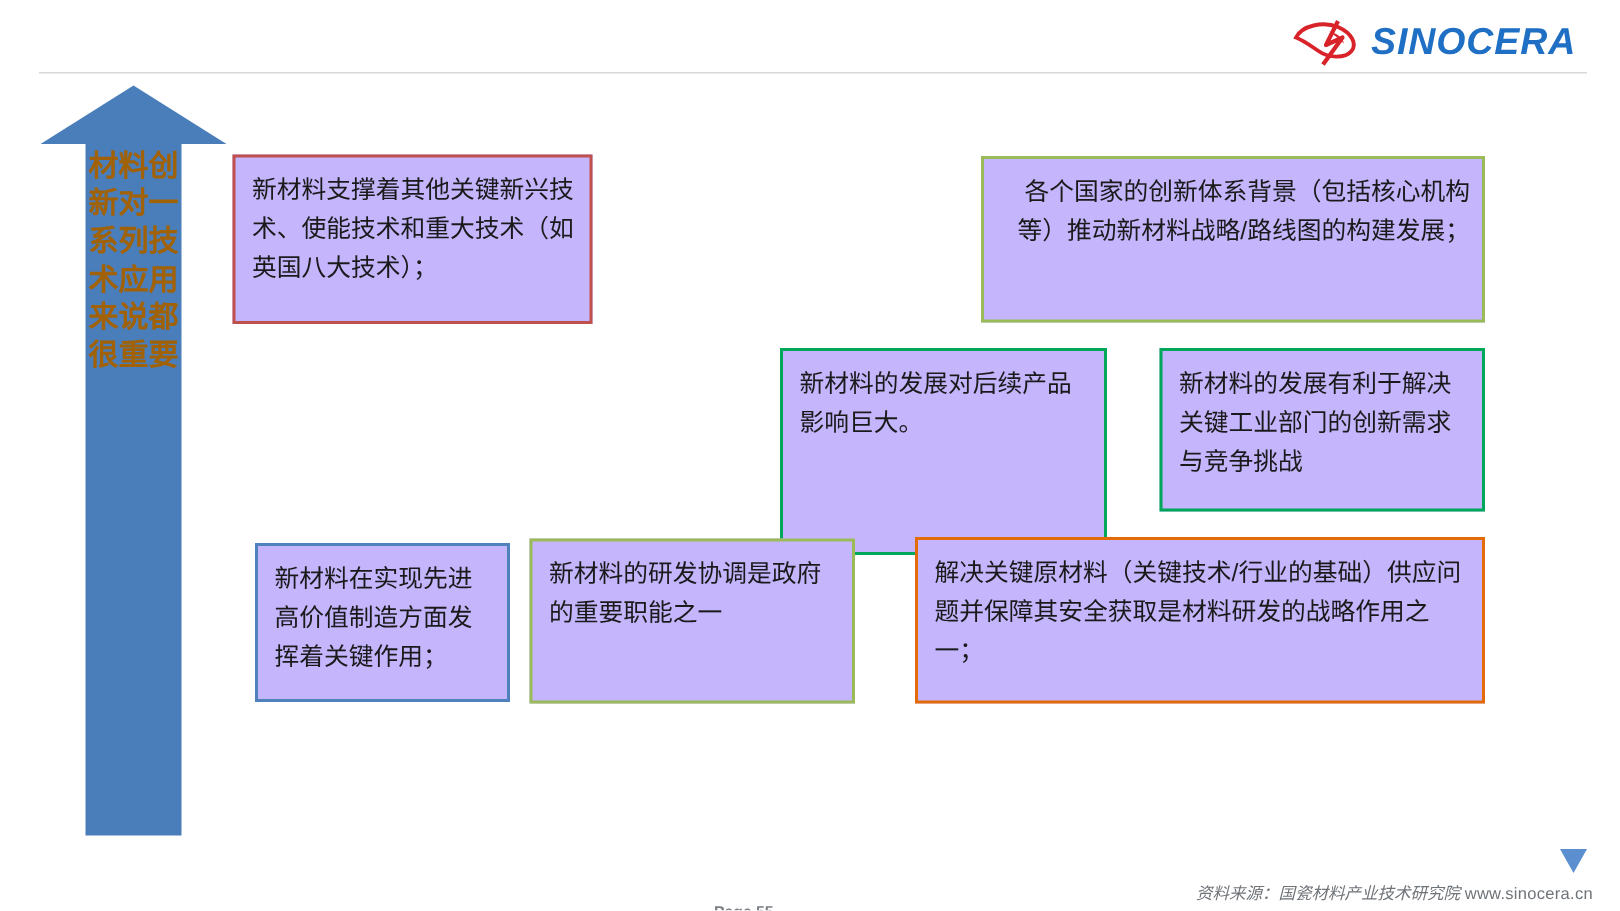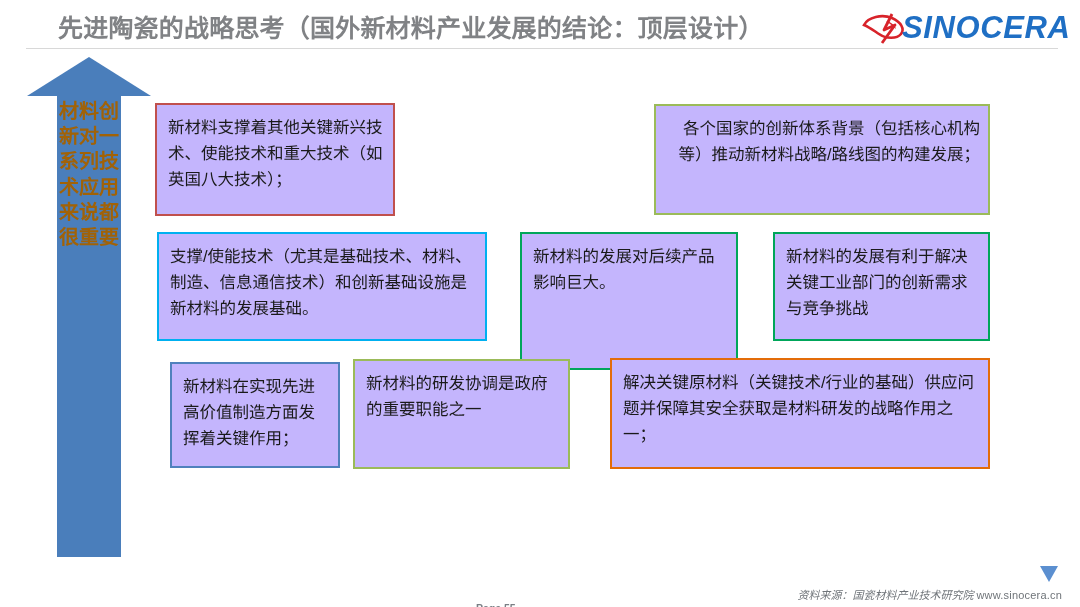--- a/index.html
+++ b/index.html
@@ -50,23 +50,23 @@
   }
   #logo-mark {
     position: absolute;
     left: 0;
     top: 2px;
     width: 46px;
     height: 32px;
   }
   #logo-text {
     position: absolute;
-    left: 40px;
+    left: 52px;
     top: 3px;
-    font-size: 31px;
+    font-size: 25px;
     font-weight: bold;
     font-style: italic;
     color: #1f6fc4;
     letter-spacing: 0.6px;
     line-height: 30px;
   }
 
   
   #left-arrow {
     position: absolute;
@@ -181,21 +181,20 @@
     top: 566px;
     width: 18px;
     height: 16px;
   }
 </style>
 </head>
 <body>
 
 <div id="slide">
 
-  <div id="slide-title" style="color: rgb(128, 130, 133);">先进陶瓷的战略思考（国外新材料产业发展的结论：顶层设计）</div>
 
   <div id="header-rule"></div>
 
   <div id="logo">
     <svg id="logo-mark" viewBox="0 0 46 32">
       <path d="M2 13 C6 5, 20 2, 30 6 C39 10, 43 17, 39 22 C35 27, 24 27, 17 22 C11 18, 7 15, 2 13 Z" fill="none" stroke="#d8232a" stroke-width="2.6"></path>
       <path d="M30 2 L22 18 L33 13 L20 31" fill="none" stroke="#d8232a" stroke-width="2.8" stroke-linejoin="round"></path>
       <path d="M24 9 C29 10, 33 13, 34 17 C31 14, 27 11, 24 9 Z" fill="#d8232a"></path>
     </svg>
     <div id="logo-text" style="color: rgb(31, 111, 196);">SINOCERA</div>
@@ -206,23 +205,20 @@
     <div id="left-arrow-shaft" style="background: rgb(74, 126, 187);"></div>
     <div id="left-arrow-label">材料创新对一系列技术应用来说都很重要</div>
   </div>
 
   <div class="fact-box" style="left: 155px; top: 103px; width: 240px; height: 113px; border-color: rgb(192, 80, 77);">
     <span class="fact-text">新材料支撑着其他关键新兴技术、使能技术和重大技术（如英国八大技术）；</span>
   </div>
   <div class="fact-box" style="left: 654px; top: 104px; width: 336px; height: 111px; border-color: rgb(155, 187, 89); text-align: right;">
     <span class="fact-text">各个国家的创新体系背景（包括核心机构等）推动新材料战略/路线图的构建发展；</span>
   </div>
-  <div class="fact-box" style="left: 157px; top: 232px; width: 330px; height: 109px; border-color: rgb(0, 176, 240);">
-    <span class="fact-text">支撑/使能技术（尤其是基础技术、材料、制造、信息通信技术）和创新基础设施是新材料的发展基础。</span>
-  </div>
   <div class="fact-box" style="left: 520px; top: 232px; width: 218px; height: 138px; border-color: rgb(0, 166, 90);">
     <span class="fact-text">新材料的发展对后续产品影响巨大。</span>
   </div>
   <div class="fact-box" style="left: 773px; top: 232px; width: 217px; height: 109px; border-color: rgb(0, 166, 90);">
     <span class="fact-text">新材料的发展有利于解决关键工业部门的创新需求与竞争挑战</span>
   </div>
   <div class="fact-box" style="left: 155px; top: 362px; width: 170px; height: 106px; border-color: rgb(79, 129, 189); margin-left: 15px;">
     <span class="fact-text">新材料在实现先进高价值制造方面发挥着关键作用；</span>
   </div>
   <div class="fact-box" style="left: 353px; top: 359px; width: 217px; height: 110px; border-color: rgb(155, 187, 89);">

